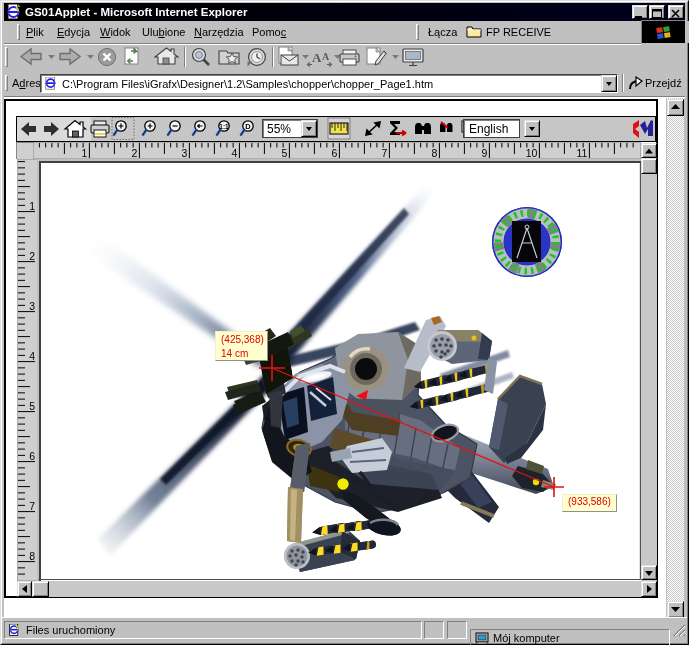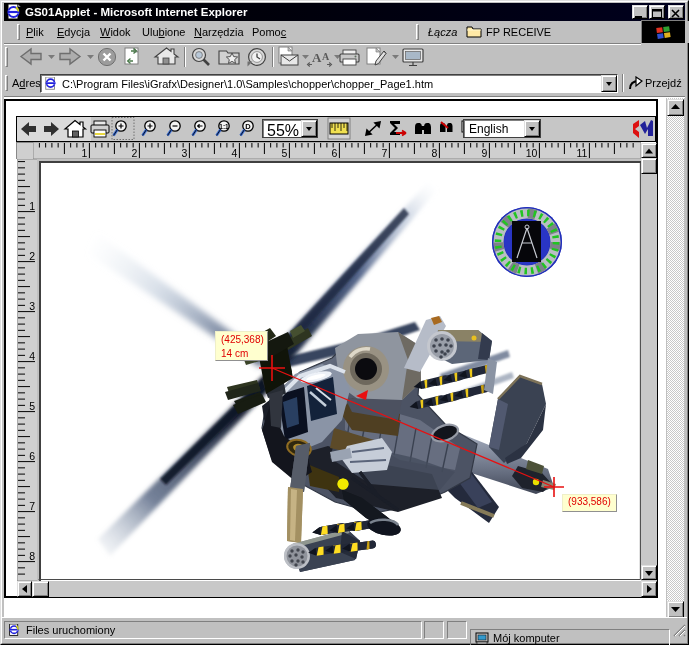--- a/index.html
+++ b/index.html
@@ -47,21 +47,21 @@
 <div class="abs" style="left:16px;top:21px;width:681px;height:22px;background:#c0c0c0;">
   <div class="abs" style="left:1px;top:3px;width:3px;height:16px;border-top:1px solid #fff;border-left:1px solid #fff;border-right:1px solid #808080;border-bottom:1px solid #808080;"></div>
   <div class="abs t11" style="left:10px;top:5px;"><u>P</u>lik</div>
   <div class="abs t11" style="left:41px;top:5px;"><u>E</u>dycja</div>
   <div class="abs t11" style="left:84px;top:5px;"><u>W</u>idok</div>
   <div class="abs t11" style="left:126px;top:5px;">Ulu<u>b</u>ione</div>
   <div class="abs t11" style="left:178px;top:5px;"><u>N</u>arzędzia</div>
   <div class="abs t11" style="left:236px;top:5px;">Pomo<u>c</u></div>
 
   <div class="abs" style="left:400px;top:3px;width:3px;height:16px;border-top:1px solid #fff;border-left:1px solid #fff;border-right:1px solid #808080;border-bottom:1px solid #808080;"></div>
-  <div class="abs t11" style="left:412px;top:5px;font-style:italic;">Łącza</div>
+  <div class="abs t11" style="left:412px;top:5px;">Łącza</div>
   <svg class="abs" style="left:450px;top:4px" width="17" height="14" viewBox="0 0 17 14">
     <path d="M1 3 L1 12 L15 12 L15 4 L7 4 L6 2 L1 2 Z" fill="#ffe9a6" stroke="#000" stroke-width="1"></path>
     <path d="M1 5 L15 5" stroke="#fff8d0" stroke-width="1"></path>
   </svg>
   <div class="abs t11" style="left:470px;top:5px;">FP RECEIVE</div>
   <div class="abs" style="left:626px;top:3px;font-size:11px;font-weight:bold;">»</div>
 </div>
 
 <div class="abs" style="left:641px;top:20px;width:44px;height:23px;background:#000;border-top:1px solid #808080;border-left:1px solid #808080;">
   <svg class="abs" style="left:12px;top:2px" width="20" height="19" viewBox="0 0 20 19">
@@ -151,21 +151,21 @@
 <div class="abs" style="left:4px;top:71px;width:681px;height:25px;background:#c0c0c0;text-align:center;">
   <div class="abs" style="left:1px;top:4px;width:3px;height:16px;border-top:1px solid #fff;border-left:1px solid #fff;border-right:1px solid #808080;border-bottom:1px solid #808080;"></div>
   <div class="abs t11" style="left:8px;top:6px;">A<u>d</u>res</div>
   <div class="abs" style="left:36px;top:3px;width:578px;height:19px;background:#fff;border:1px solid #404040;border-right-color:#fff;border-bottom-color:#fff;box-shadow:inset 1px 1px 0 #808080;">
     <svg class="abs" style="left:3px;top:2px" width="14" height="14" viewBox="0 0 16 16">
       <rect x="2" y="0" width="10" height="14" fill="#fff" stroke="#808080" stroke-width="1"></rect>
       <circle cx="7.5" cy="7" r="4.5" fill="none" stroke="#2222dd" stroke-width="2"></circle>
       <rect x="2.5" y="5.8" width="10" height="2.4" fill="#fff"></rect>
       <path d="M2 7 L13 7" stroke="#2222dd" stroke-width="2"></path>
     </svg>
-    <span class="abs t11" style="left:21px;top:3px;white-space:nowrap;">C:\Program Files\iGrafx\Designer\1.0\Samples\chopper\chopper_Page1.htm</span>
+    <span class="abs t11" style="left:21px;top:3px;white-space:nowrap;">C:\Program Files\iGrafx\Designer\1.2\Samples\chopper\chopper_Page1.htm</span>
     <div class="abs btn" style="left:560px;top:0px;width:16px;height:17px;"><svg width="14" height="15">
           <path d="M4 6 L10 6 L7 10 Z" fill="#000"></path>
         </svg></div>
   </div>
   <div class="abs" style="left:618px;top:3px;width:2px;height:18px;border-left:1px solid #808080;border-right:1px solid #fff;"></div>
   <svg class="abs" style="left:624px;top:5px" width="16" height="15" viewBox="0 0 16 15">
     <path d="M2 13 Q2 5 11 5" fill="none" stroke="#000" stroke-width="2"></path>
     <path d="M8 1 L14 5 L8 10 Z" fill="#fff" stroke="#000" stroke-width="1.2"></path>
   </svg>
   <div class="abs t11" style="left:641px;top:6px;">Przejdź</div>
@@ -227,21 +227,21 @@
           <text x="8" y="9.5" font-size="6.5" font-weight="bold" text-anchor="middle" fill="#000">1:1</text>
         </g>
       <g transform="translate(223,2)">
           <use href="#mag"></use>
           <text x="8" y="9.8" font-size="7.5" font-weight="bold" text-anchor="middle" fill="#000">D</text>
         </g>
       <rect x="95" y="0.5" width="22" height="22" fill="none" stroke="#707070" stroke-width="1" stroke-dasharray="1.5,1.5"></rect>
     </svg>
 
     <div class="abs" style="left:245px;top:2px;width:56px;height:19px;background:#fff;border:1px solid #404040;box-shadow:inset 1px 1px 0 #808080;">
-      <span style="position:absolute;left:4px;top:2px;font-size:16px;">55%</span>
+      <span style="position:absolute;left:4px;top:2px;font-size:12px;">55%</span>
       <div class="abs btn" style="left:38px;top:0px;width:16px;height:17px;"><svg width="14" height="15">
             <path d="M4 6 L10 6 L7 10 Z" fill="#000"></path>
           </svg></div>
     </div>
     <svg class="abs" style="left:305px;top:0" width="160" height="24" viewBox="0 0 160 24">
 
       <rect x="6" y="1" width="22" height="21" fill="#d4d4d4" stroke="#808080"></rect>
       <rect x="8" y="6" width="18" height="11" fill="#f0e050" stroke="#000" stroke-width="1"></rect>
       <path d="M10 6 V11 M13 6 V14 M16 6 V11 M19 6 V14 M22 6 V11 M25 6 V14" stroke="#000" stroke-width="0.8"></path>
 
@@ -257,21 +257,21 @@
 
       <g transform="translate(118,5)">
         <path d="M0 4 Q0 1 2 1 L4 1 Q5.5 2 5.5 4 L5.5 10 L0 10 Z M7 4 Q7 1 9 1 L11 1 Q12.5 2 12.5 4 L12.5 10 L7 10 Z" fill="#000"></path>
         <path d="M1 0 L8 6" stroke="#cc0000" stroke-width="2"></path>
       </g>
 
       <rect x="140" y="4" width="8" height="11" fill="#fff" stroke="#000"></rect>
       <rect x="143" y="7" width="8" height="11" fill="#fff" stroke="#000"></rect>
     </svg>
 
-    <div class="abs" style="left:446px;top:2px;width:78px;height:19px;background:#fff;border:1px solid #404040;box-shadow:inset 1px 1px 0 #808080;">
+    <div class="abs" style="left:446px;top:2px;width:57px;height:19px;background:#fff;border:1px solid #404040;box-shadow:inset 1px 1px 0 #808080;">
       <span style="position:absolute;left:5px;top:2px;font-size:12px;">English</span>
       <div class="abs btn" style="left:60px;top:0px;width:16px;height:17px;"><svg width="14" height="15">
             <path d="M4 6 L10 6 L7 10 Z" fill="#000"></path>
           </svg></div>
     </div>
 
     <svg class="abs" style="left:615px;top:3px" width="22" height="18" viewBox="0 0 22 18">
       <path d="M1 4 L7 0 L7 6 L3 9 L7 12 L7 18 L1 13 Z" fill="#dd1111"></path>
       <path d="M8 5 L13 1 L15 8 L19 0 L21 1 L21 16 L16 16 L16 9 L13 14 Z" fill="#222299"></path>
     </svg>

